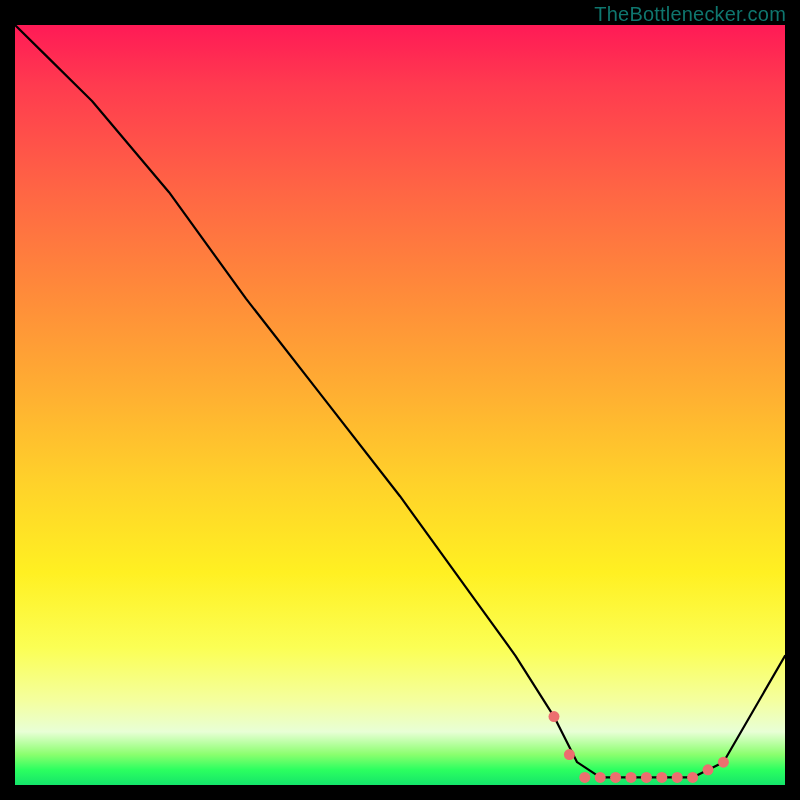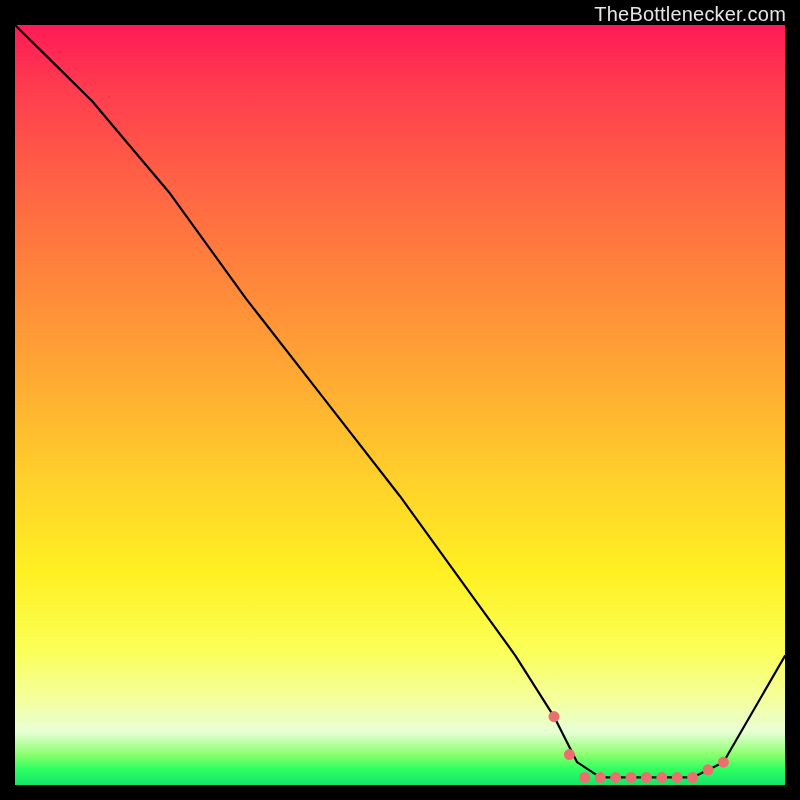--- a/index.html
+++ b/index.html
@@ -49,21 +49,21 @@
   }
   .curve-layer {
     position: absolute;
     left: 0;
     top: 0;
   }
   .attribution {
     position: absolute;
     top: 3px;
     right: 14px;
-    color: #e5e5e5;
+    color: #0f766e;
     font-size: 20px;
     font-weight: 500;
     letter-spacing: 0.2px;
   }
 </style>
 </head>
 <body>
 
 <div class="stage">
   <div class="attribution">TheBottlenecker.com</div>

